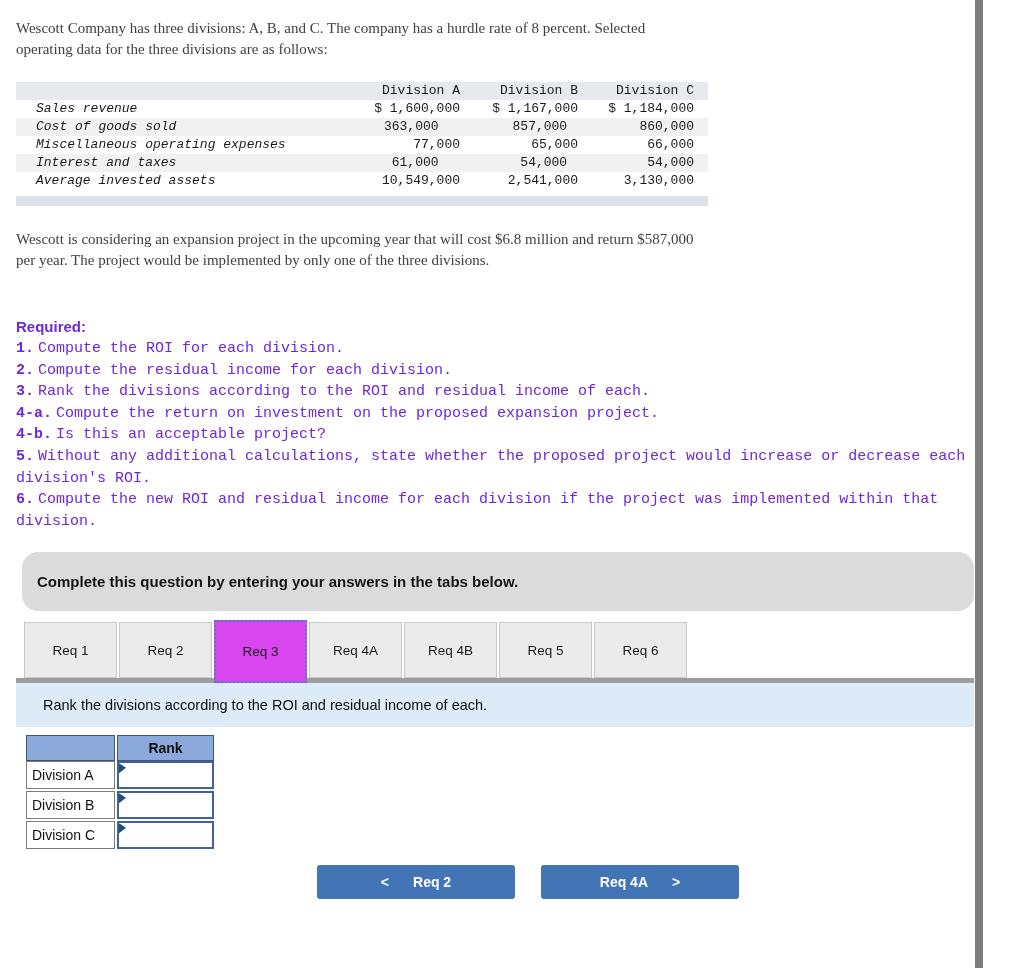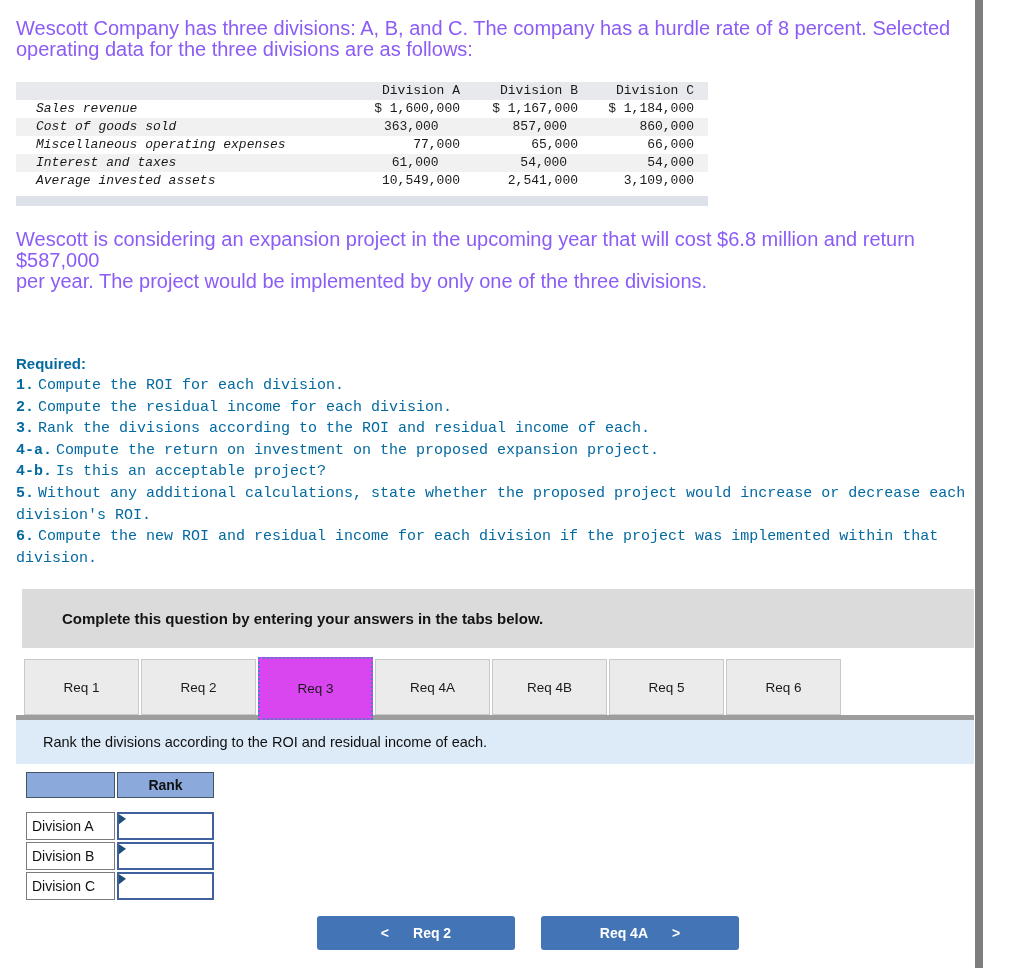--- a/index.html
+++ b/index.html
@@ -3,59 +3,59 @@
 <meta charset="utf-8">
 <style>
   * { box-sizing: border-box; margin: 0; padding: 0; }
   html, body { width: 1024px; height: 968px; overflow: hidden; background: #ffffff; }
   body { font-family: "Liberation Sans", sans-serif; color: #2a2a2a; position: relative; }
 
   .scrollbar { position: absolute; left: 975px; top: 0; width: 8px; height: 968px; background: #7e7e7e; }
 
   .page { position: absolute; left: 0; top: 0; width: 975px; padding: 18px 0 0 16px; }
 
-  .para { font-size: 20px; line-height: 21px; color: #8b5cf6; }
+  .para { font-size: 15px; line-height: 21px; color: #404040; font-family: Liberation Serif, serif; }
 
   
   .data-table { margin-top: 22px; width: 692px; font-family: "Liberation Mono", "DejaVu Sans Mono", monospace; font-size: 13px; color: #1a1a1a; }
   .dt-row { display: flex; height: 18px; line-height: 18px; white-space: nowrap; }
   .dt-row.shade { background: #f1f1f1; gap: 23px; }
   .dt-header { background: #e7e9ed; }
   .dt-label { width: 324px; padding-left: 20px; font-style: italic; }
   .dt-a { width: 120px; text-align: right; }
   .dt-b { width: 118px; text-align: right; }
   .dt-c { width: 130px; text-align: right; padding-right: 14px; }
   .dt-footer { height: 10px; background: #dce1ea; margin-top: 6px; }
 
   .expansion { margin-top: 23px; }
 
   
-  .required { margin-top: 61px; font-size: 15px; color: #0369a1; }
+  .required { margin-top: 45px; font-size: 15px; color: #6d28d9; }
   .req-title { font-weight: bold; line-height: 22px; }
   .req-item { line-height: 21.6px; font-family: Liberation Mono, monospace; }
   .req-num { font-weight: bold; margin-right: 4px; }
 
   
   .banner { margin-top: 20px; margin-left: 6px; width: 952px; height: 59px; background: #dbdbdb;
-            display: flex; align-items: center; padding-left: 40px;
-            font-size: 15px; font-weight: bold; color: #141414; }
+            display: flex; align-items: center; padding-left: 15px;
+            font-size: 15px; font-weight: bold; color: #141414; border-radius: 16px; }
 
   
   .tabs { display: flex; align-items: flex-start; height: 56px; margin-top: 11px; margin-left: 8px; }
-  .tab { width: 115px; height: 56px; margin-right: 2px; background: #ebebeb; border: 1px solid #c9c9c9;
+  .tab { width: 93px; height: 56px; margin-right: 2px; background: #ebebeb; border: 1px solid #c9c9c9;
          display: flex; align-items: center; justify-content: center; font-size: 13.5px; color: #1a1a1a; cursor: pointer; }
   .tab.active { background: #d946ef; border: 2px dotted #4a7ec0; height: 63px; margin-top: -2px; position: relative; z-index: 2; }
   .tabstrip { width: 958px; height: 5px; background: #9d9d9d; position: relative; z-index: 1; }
 
   .bluebar { width: 958px; height: 44px; background: #ddeaf8; display: flex; align-items: center;
              padding-left: 27px; font-size: 14.5px; color: #101010; }
 
   
   .rank-table { margin-top: 8px; margin-left: 10px; font-size: 14px; color: #111; }
-  .rt-header-row { display: flex; height: 26px; margin-bottom: 14px; }
+  .rt-header-row { display: flex; height: 26px; margin-bottom: 0; }
   .rt-corner { width: 89px; background: #8ca9dc; border: 1px solid #44546a; margin-right: 2px; }
   .rt-header-cell { width: 97px; background: #8ca9dc; border: 1px solid #44546a;
                     display: flex; align-items: center; justify-content: center; font-weight: bold; }
   .rt-row { display: flex; height: 28px; margin-bottom: 2px; }
   .rt-label { width: 89px; background: #ffffff; border: 1px solid #7b7b7b; margin-right: 2px;
               display: flex; align-items: center; padding-left: 5px; }
   .rt-input { width: 97px; background: #ffffff; border: 2px solid #41619e; position: relative; cursor: text; }
   .corner-flag { position: absolute; left: 0; top: 0; width: 7px; height: 10px; background: #1f4e79;
                  clip-path: polygon(0 0, 100% 45%, 0 100%); }
 
@@ -104,21 +104,21 @@
     <div class="dt-row shade">
       <div class="dt-label">Interest and taxes</div>
       <div class="dt-a">61,000</div>
       <div class="dt-b">54,000</div>
       <div class="dt-c">54,000</div>
     </div>
     <div class="dt-row">
       <div class="dt-label">Average invested assets</div>
       <div class="dt-a">10,549,000</div>
       <div class="dt-b">2,541,000</div>
-      <div class="dt-c">3,109,000</div>
+      <div class="dt-c">3,130,000</div>
     </div>
     <div class="dt-footer"></div>
   </div>
 
   <div class="para expansion">
     <div>Wescott is considering an expansion project in the upcoming year that will cost $6.8 million and return $587,000</div>
     <div>per year. The project would be implemented by only one of the three divisions.</div>
   </div>
 
   <div class="required">

